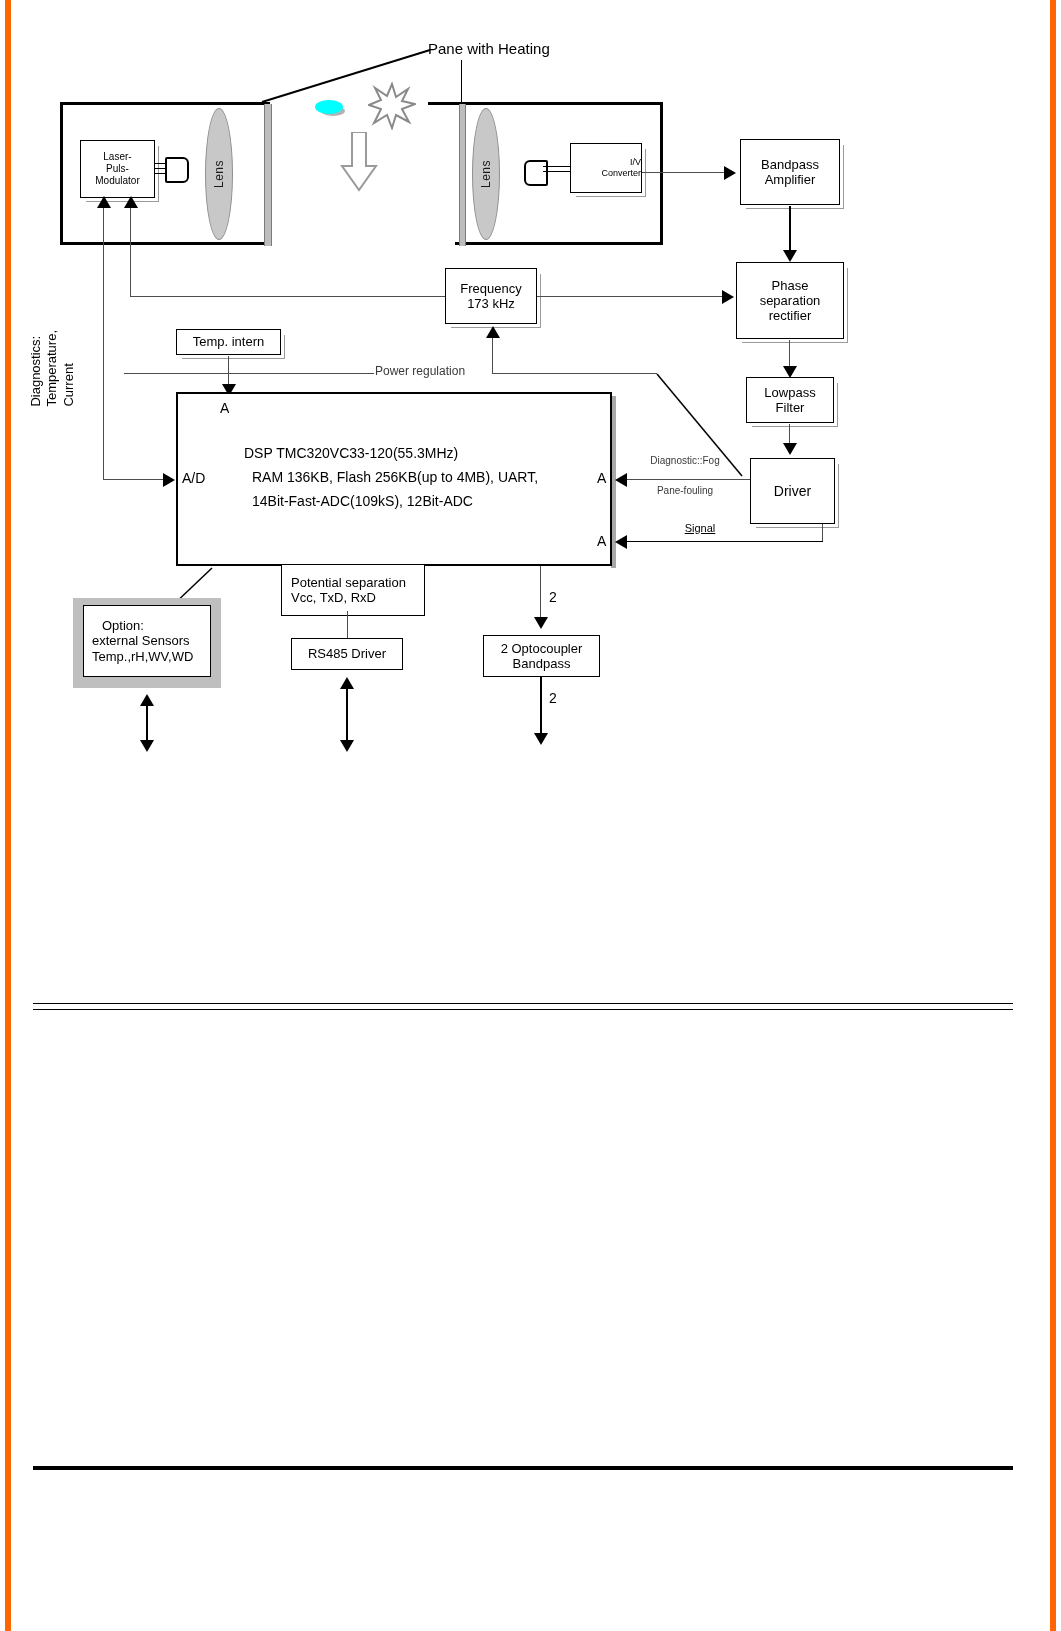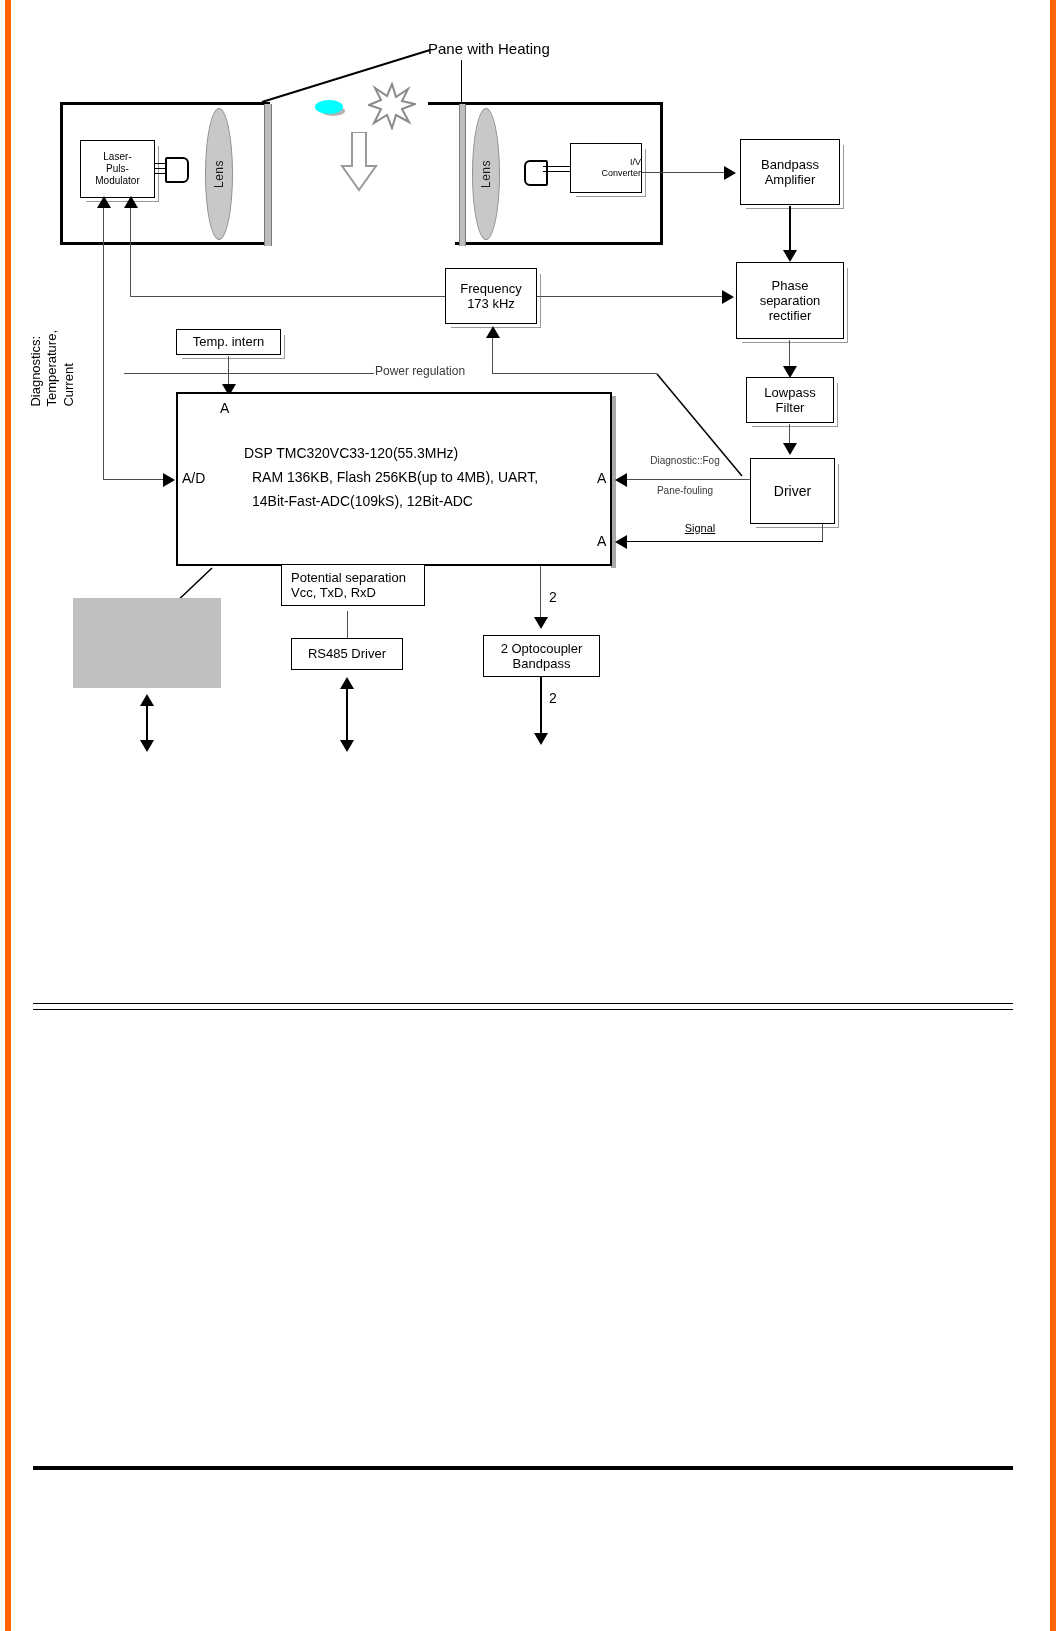--- a/index.html
+++ b/index.html
@@ -390,27 +390,32 @@
 
   <div class="line v" style="left:822px; top:524px; height:18px;"></div>
   <div class="line h dark" style="left:626px; top:541px; width:197px;"></div>
   <div class="arrow left" style="left:615px; top:535px;"></div>
   <div class="label center" style="left:660px; top:522px; font-size:11px; width:80px;text-decoration:underline;">Signal</div>
 
   <svg class="abs" style="left:168px; top:566px;" width="50" height="42">
     <line x1="44" y1="2" x2="4" y2="40" stroke="#000" stroke-width="1.5"></line>
   </svg>
   <div class="option-frame" style="left:73px; top:598px; width:148px; height:90px;"></div>
+  <div class="box" style="left:83px; top:605px; width:128px; height:72px; border:1px solid #000; font-size:13px; align-items:flex-start; padding-left:8px;">
+    <span class="ln" style="text-indent:10px;">Option:</span>
+    <span class="ln">external Sensors</span>
+    <span class="ln">Temp.,rH,WV,WD</span>
+  </div>
 
   <div class="line v2 dark" style="left:146px; top:700px; height:48px;"></div>
   <div class="arrow up" style="left:140px; top:694px;"></div>
   <div class="arrow down" style="left:140px; top:740px;"></div>
 
   <div class="line v" style="left:281px; top:566px; height:2px;"></div>
-  <div class="box left-text" style="left:281px; top:564px; width:144px; height:42px; font-size:13px;">
+  <div class="box left-text" style="left:281px; top:564px; width:144px; height:52px; font-size:13px;">
     <span class="ln">Potential separation</span>
     <span class="ln">Vcc, TxD, RxD</span>
   </div>
   <div class="line v" style="left:347px; top:611px; height:27px;"></div>
 
   <div class="box" style="left:291px; top:638px; width:112px; height:32px; font-size:13px;">
     <span class="ln">RS485 Driver</span>
   </div>
   <div class="line v2 dark" style="left:346px; top:683px; height:65px;"></div>
   <div class="arrow up" style="left:340px; top:677px;"></div>

